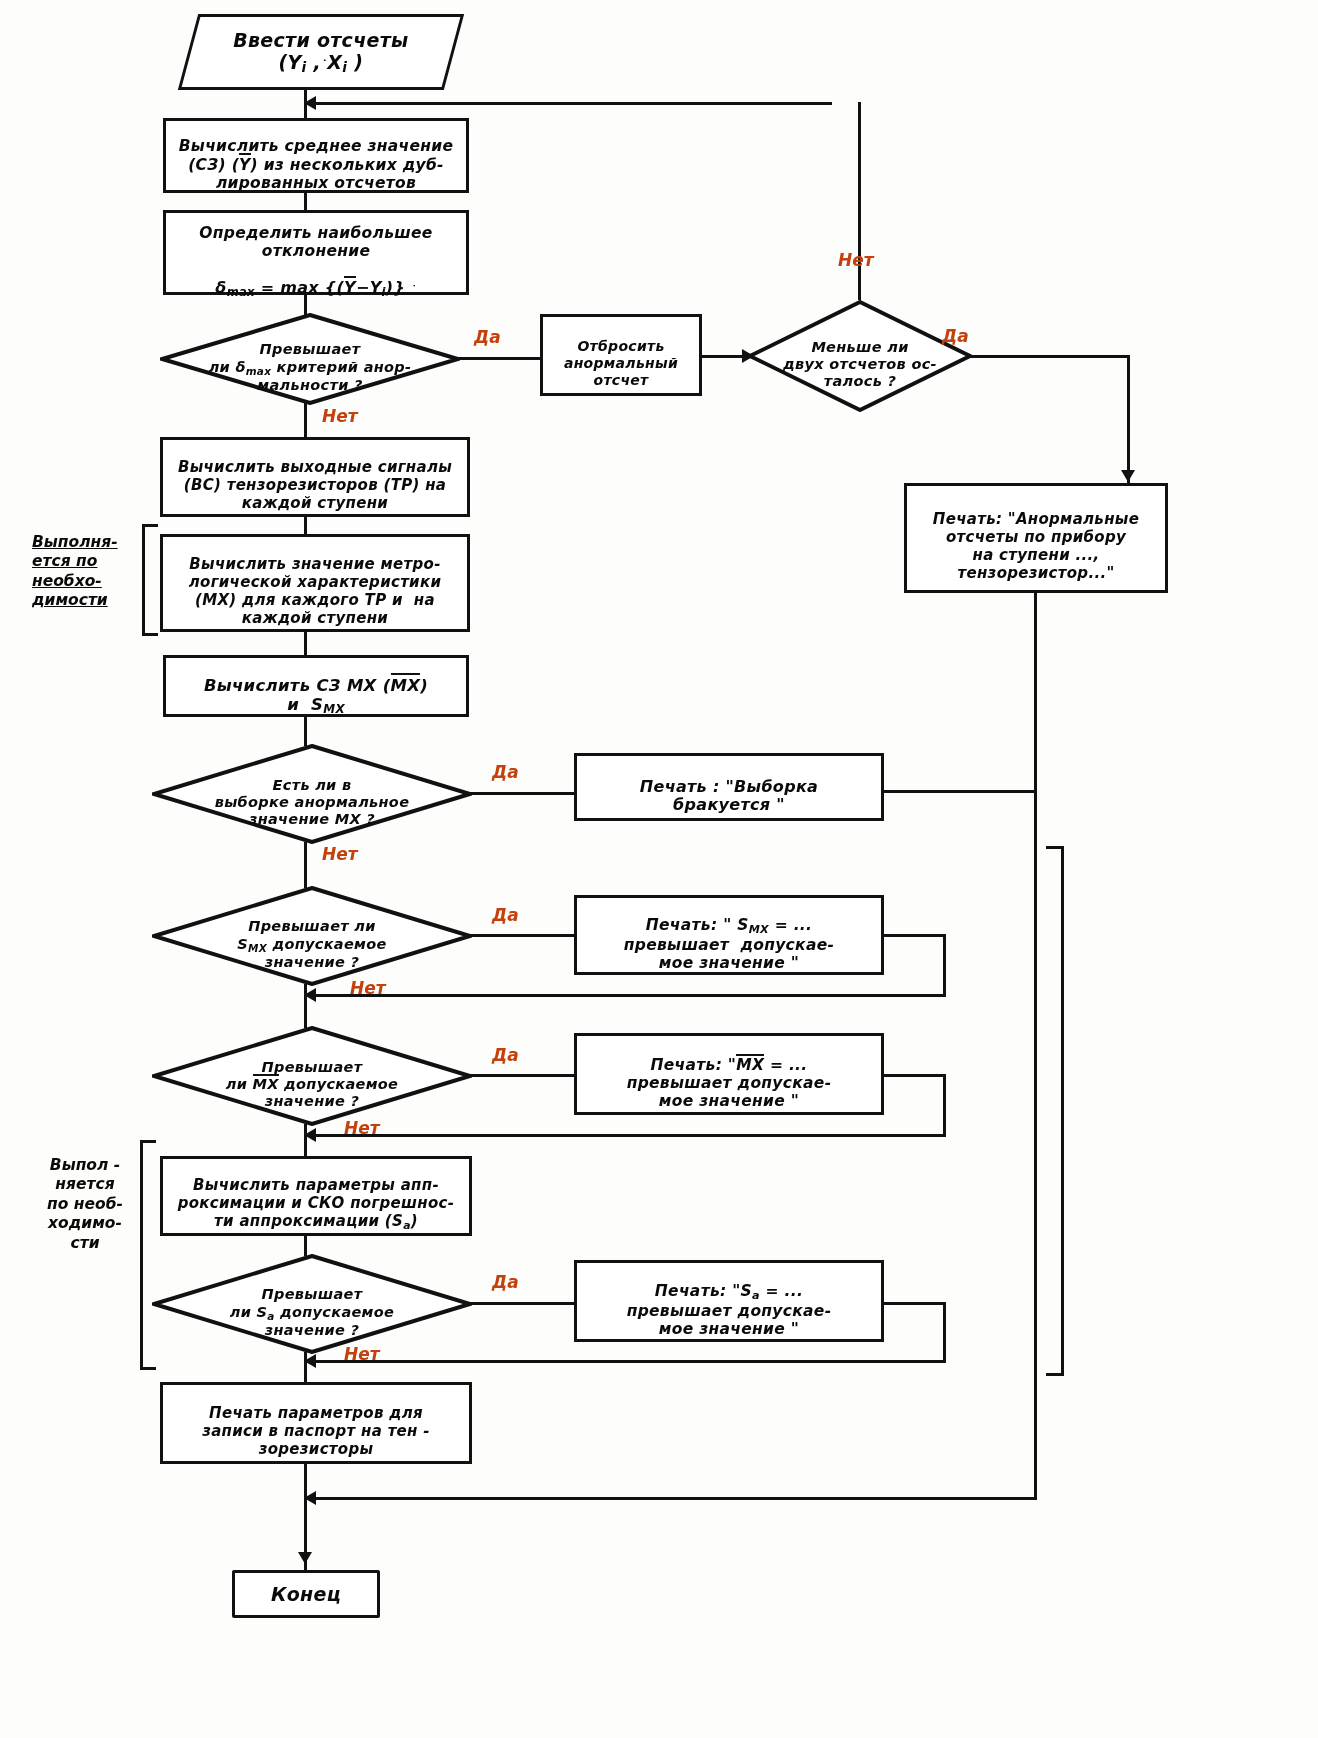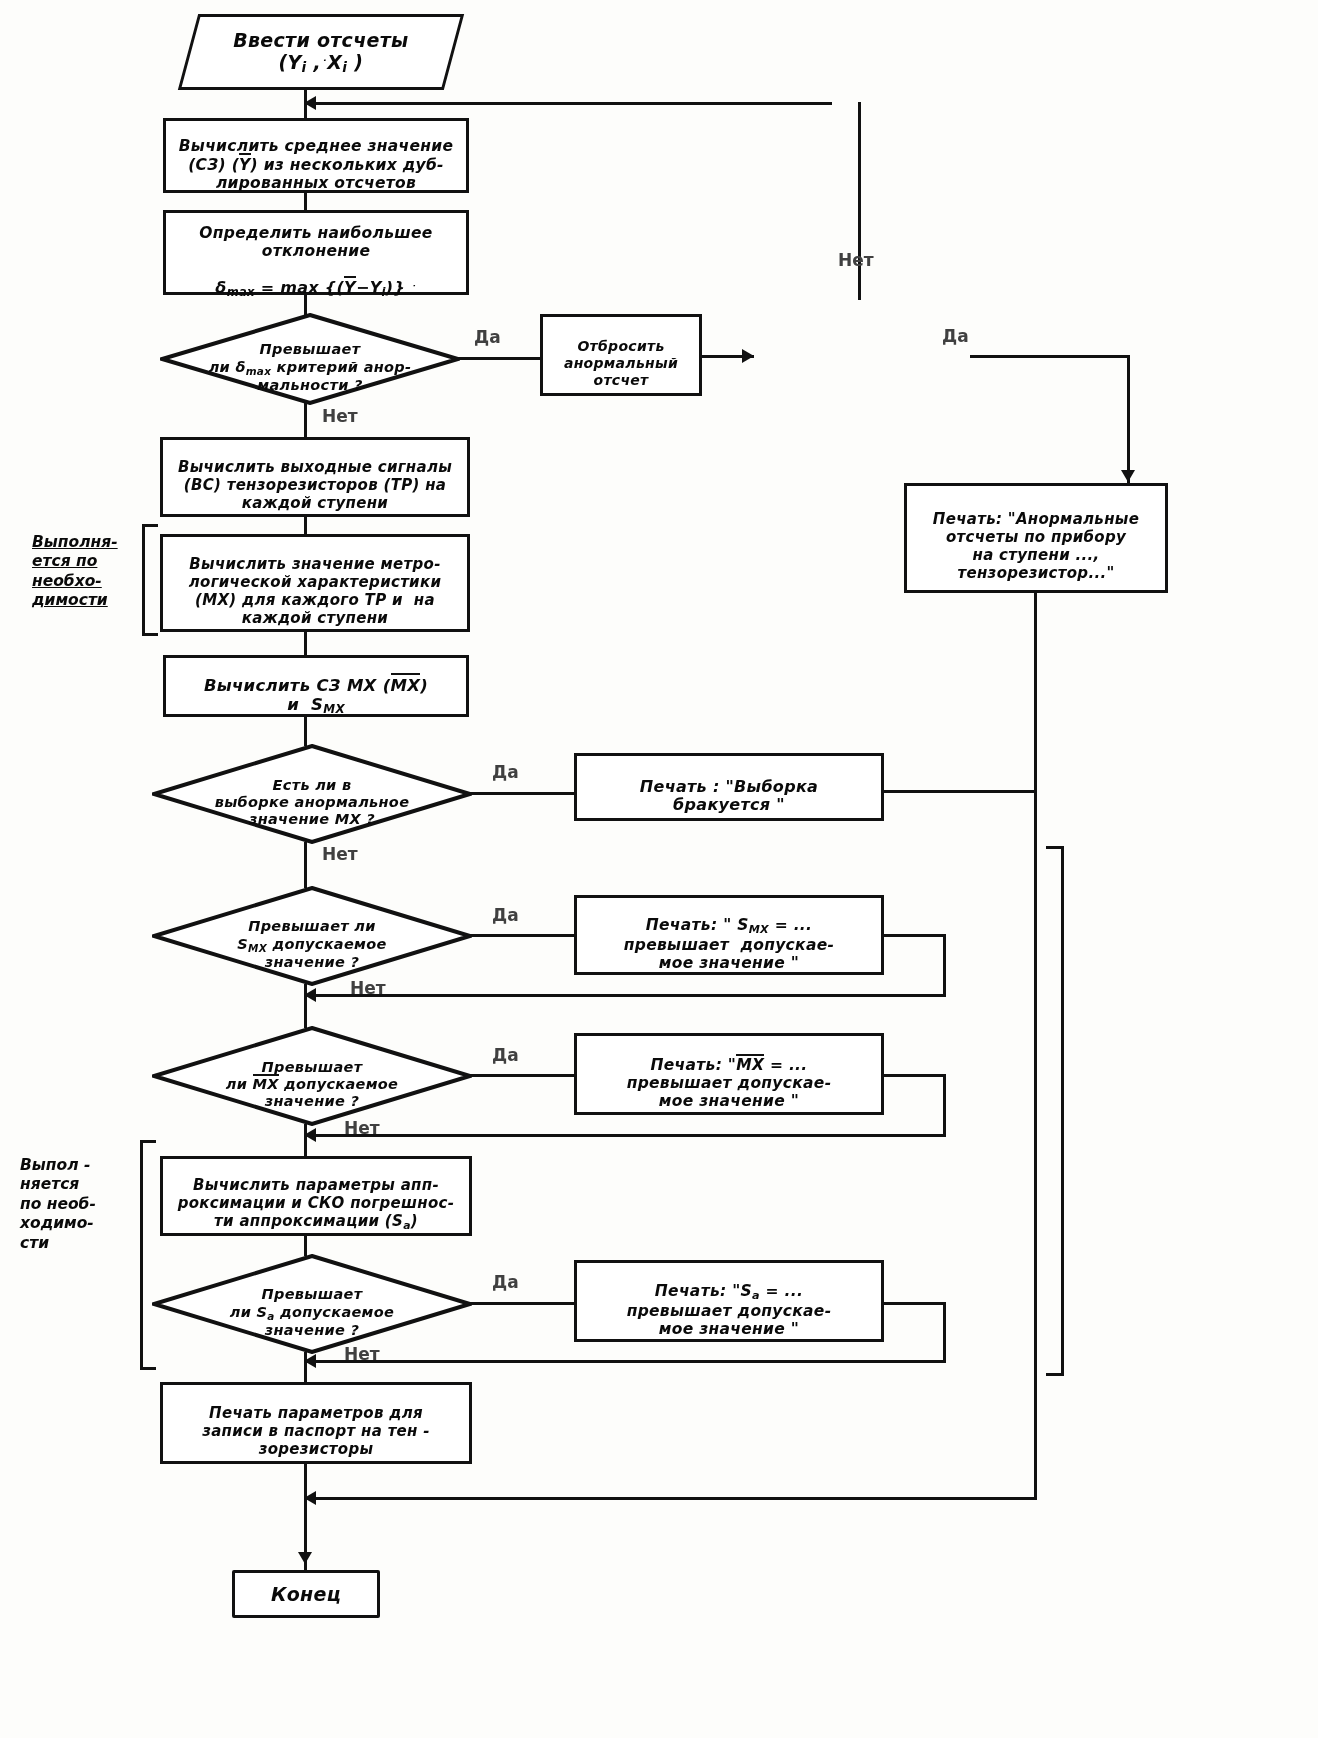--- a/index.html
+++ b/index.html
@@ -99,22 +99,23 @@
   }
   .arrow-right {
     border-top: 7px solid transparent;
     border-bottom: 7px solid transparent;
     border-left: 12px solid #111;
   }
 
   
   .elabel {
     position: absolute;
-    color: #404040;
+    color: #c2410c;
     font-family: "DejaVu Sans", sans-serif;
+    font-style: italic;
     font-weight: 600;
     white-space: nowrap;
   }
 
   
   .annot {
     position: absolute;
     color: #0a0a0a;
     font-family: "DejaVu Sans", sans-serif;
     font-style: italic;
@@ -186,20 +187,28 @@
 
   <div class="node proc" style="left:540px; top:314px; width:162px; height:82px; font-size:14px;">
     <div style="width:100%;">
       Отбросить<br>анормальный<br>отсчет
     </div>
   </div>
 
   <div class="ln lnh" style="left:702px; top:355px; width:52px;"></div>
   <div class="arrow arrow-right" style="left:742px; top:349px;"></div>
 
+  <div class="node dec" style="left:748px; top:300px; width:224px; height:112px; font-size:14.5px;">
+    <svg class="dec-shape" viewBox="0 0 224 112" preserveAspectRatio="none">
+      <polygon points="112,2 222,56 112,110 2,56" fill="#fff" stroke="#111" stroke-width="4"></polygon>
+    </svg>
+    <div class="dec-text" style="width:82%;">
+      Меньше ли<br>двух отсчетов ос-<br>талось ?
+    </div>
+  </div>
 
   <div class="ln lnv" style="left:858px; top:102px; height:198px;"></div>
   <div class="elabel" style="left:838px; top:250px; font-size:17px;">Нет</div>
 
   <div class="ln lnh" style="left:970px; top:355px; width:160px;"></div>
   <div class="elabel" style="left:942px; top:326px; font-size:17px;">Да</div>
   <div class="ln lnv" style="left:1127px; top:355px; height:128px;"></div>
   <div class="arrow arrow-down" style="left:1121px; top:470px;"></div>
 
   <div class="node proc" style="left:904px; top:483px; width:264px; height:110px; font-size:15px;">
@@ -320,21 +329,21 @@
   <div class="ln lnv" style="left:304px; top:1124px; height:32px;"></div>
   <div class="elabel" style="left:344px; top:1118px; font-size:17px;">Нет</div>
 
   <div class="node proc" style="left:160px; top:1156px; width:312px; height:80px; font-size:15px;">
     <div style="width:100%;">
       Вычислить параметры апп-<br>роксимации и СКО погрешнос-<br>ти аппроксимации (S<sub>a</sub>)
     </div>
   </div>
 
   <div class="bracket" style="left:140px; top:1140px; width:16px; height:230px;"></div>
-  <div class="annot" style="left:20px; top:1156px; width:110px; font-size:15.5px;">Выпол -
+  <div class="annot" style="left:30px; top:1156px; width:110px; font-size:15.5px;text-align:center;">Выпол -
 няется
 по необ-
 ходимо-
 сти</div>
 
   <div class="ln lnv" style="left:304px; top:1236px; height:20px;"></div>
 
   <div class="node dec" style="left:152px; top:1254px; width:320px; height:100px; font-size:14.5px;">
     <svg class="dec-shape" viewBox="0 0 320 100" preserveAspectRatio="none">
       <polygon points="160,2 318,50 160,98 2,50" fill="#fff" stroke="#111" stroke-width="4"></polygon>

